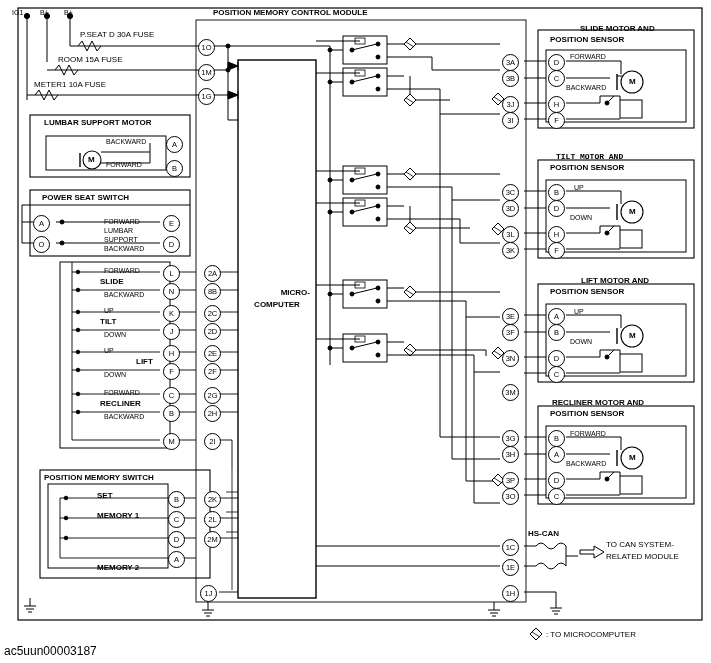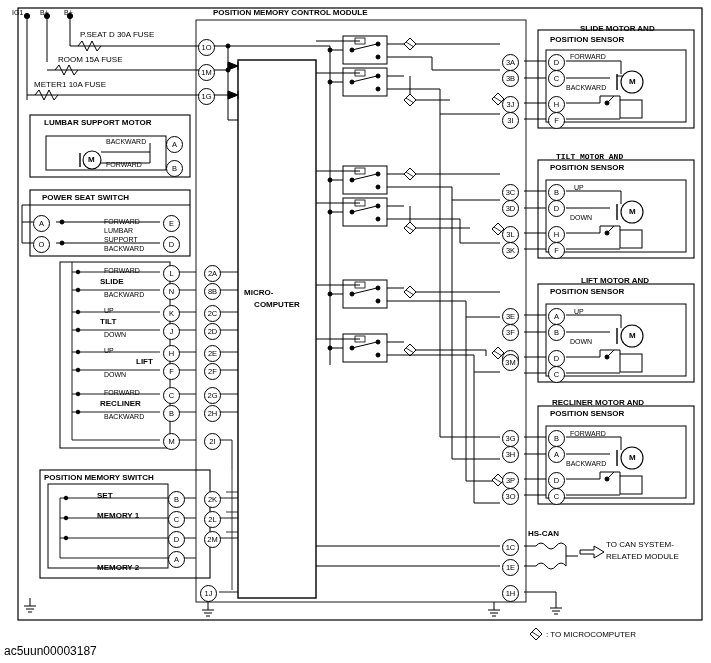--- a/index.html
+++ b/index.html
@@ -427,21 +427,21 @@
 <div class="t b" style="left:213px;top:8px;">POSITION MEMORY CONTROL MODULE</div>
 
 <div class="t s7" style="left:12px;top:8px;">IG1</div>
 <div class="t s7" style="left:40px;top:8px;">B+</div>
 <div class="t s7" style="left:64px;top:8px;">B+</div>
 
 <div class="t" style="left:80px;top:30px;">P.SEAT D 30A FUSE</div>
 <div class="t" style="left:58px;top:55px;">ROOM 15A FUSE</div>
 <div class="t" style="left:34px;top:80px;">METER1 10A FUSE</div>
 
-<div class="t b" style="left:244px;top:288px;width:66px;text-align:left;">MICRO-</div>
+<div class="t b" style="left:244px;top:288px;width:66px;text-align:right;">MICRO-</div>
 <div class="t b" style="left:244px;top:300px;width:66px;text-align:center;">COMPUTER</div>
 
 <div class="t b" style="left:44px;top:118px;">LUMBAR SUPPORT MOTOR</div>
 <div class="t s7" style="left:106px;top:137px;">BACKWARD</div>
 <div class="t s7" style="left:106px;top:160px;">FORWARD</div>
 <div class="t b" style="left:88px;top:155px;">M</div>
 
 <div class="t b" style="left:42px;top:193px;">POWER SEAT SWITCH</div>
 <div class="t s7" style="left:104px;top:217px;">FORWARD</div>
 <div class="t s7" style="left:104px;top:226px;">LUMBAR</div>
@@ -557,21 +557,21 @@
 <div class="node" style="left:502px;top:226px;">3L</div>
 <div class="node" style="left:502px;top:242px;">3K</div>
 <div class="node" style="left:548px;top:184px;">B</div>
 <div class="node" style="left:548px;top:200px;">D</div>
 <div class="node" style="left:548px;top:226px;">H</div>
 <div class="node" style="left:548px;top:242px;">F</div>
 
 <div class="node" style="left:502px;top:308px;">3E</div>
 <div class="node" style="left:502px;top:324px;text-align:right;">3F</div>
 <div class="node" style="left:502px;top:350px;">3N</div>
-<div class="node" style="left:502px;top:354px;text-align:right;">3M</div>
+<div class="node" style="left:502px;top:384px;text-align:right;">3M</div>
 <div class="node" style="left:548px;top:308px;">A</div>
 <div class="node" style="left:548px;top:324px;">B</div>
 <div class="node" style="left:548px;top:350px;">D</div>
 <div class="node" style="left:548px;top:366px;">C</div>
 
 <div class="node" style="left:502px;top:430px;">3G</div>
 <div class="node" style="left:502px;top:446px;">3H</div>
 <div class="node" style="left:502px;top:472px;">3P</div>
 <div class="node" style="left:502px;top:488px;">3O</div>
 <div class="node" style="left:548px;top:430px;">B</div>

